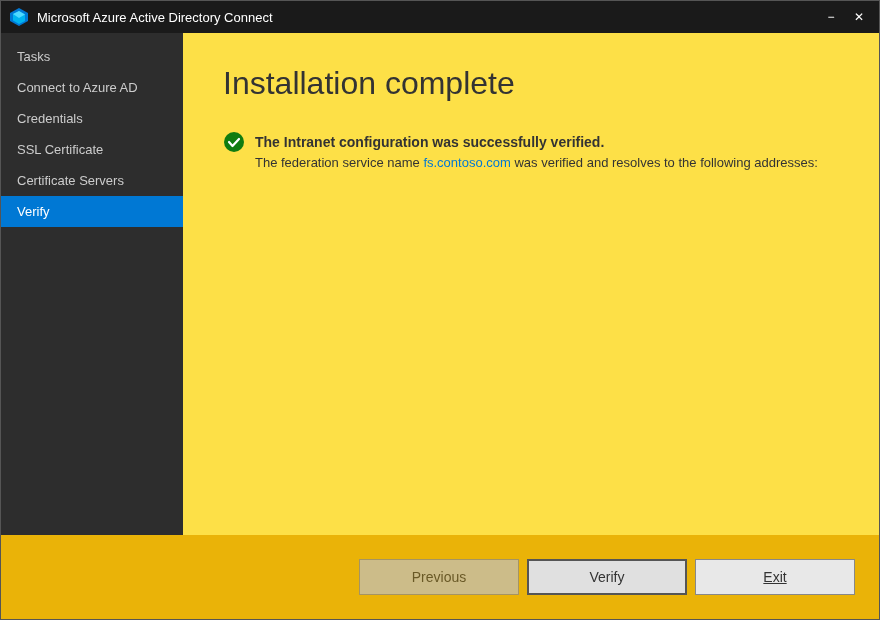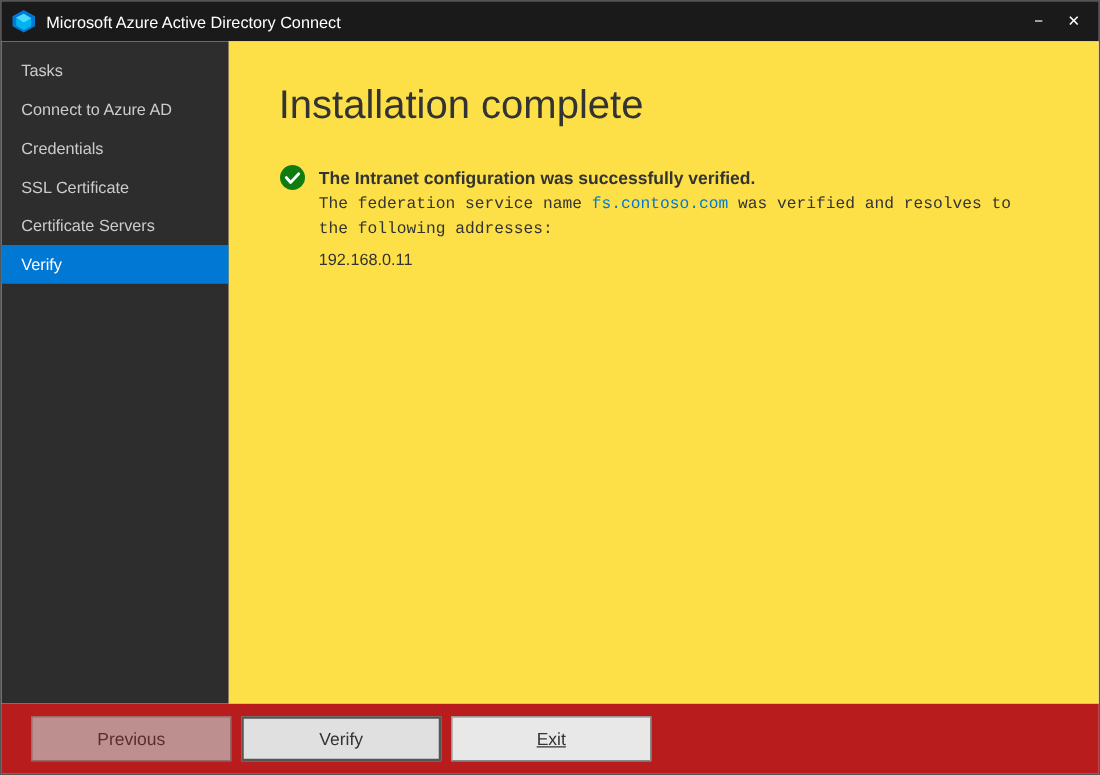--- a/index.html
+++ b/index.html
@@ -112,37 +112,37 @@
       font-size: 14px;
       font-weight: 600;
       color: #333;
     }
     .description-text {
       font-size: 13px;
       color: #333;
       margin-left: 32px;
       margin-bottom: 8px;
       line-height: 1.5;
-      font-family: Liberation Mono, monospace;
     }
     .description-text .link {
       color: #0078d4;
       text-decoration: none;
     }
     .ip-address {
       font-size: 13px;
       color: #333;
       margin-left: 32px;
       margin-top: 4px;
     }
     .footer {
-      background: #b91c1c;
-      height: 56px;
-      display: flex;
-      align-items: center;
+      background: #eab308;
+      height: 84px;
+      display: flex;
+      align-items: center;
+      justify-content: flex-end;
       padding: 0 24px;
       gap: 8px;
       flex-shrink: 0;
     }
     .footer-btn {
       width: 160px;
       height: 36px;
       font-size: 14px;
       cursor: pointer;
       border: 1px solid #888;
@@ -222,21 +222,20 @@
               <polyline points="6,11 9.5,15 16,8" stroke="white" stroke-width="2.2" fill="none" stroke-linecap="round" stroke-linejoin="round"></polyline>
             </svg>
           </div>
           <span class="success-message">The Intranet configuration was successfully verified.</span>
         </div>
 
         <p class="description-text">
           <span>The federation service name </span><a class="link">fs.contoso.com</a><span> was verified and resolves to the following addresses:</span>
         </p>
 
-        <div class="ip-address">192.168.0.11</div>
       </div>
     </div>
   </div>
 
   <div class="footer">
     <button class="footer-btn disabled">Previous</button>
     <button class="footer-btn primary">Verify</button>
     <button class="footer-btn exit">Exit</button>
   </div>
 </div>

